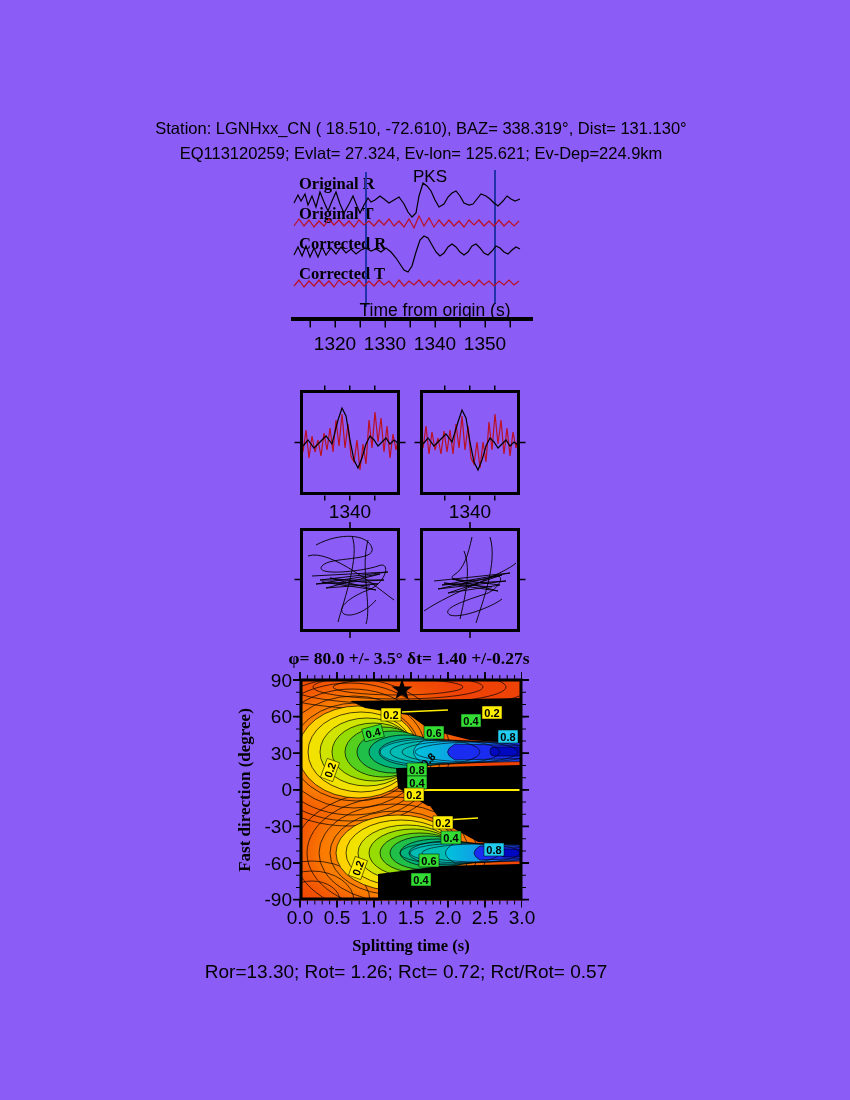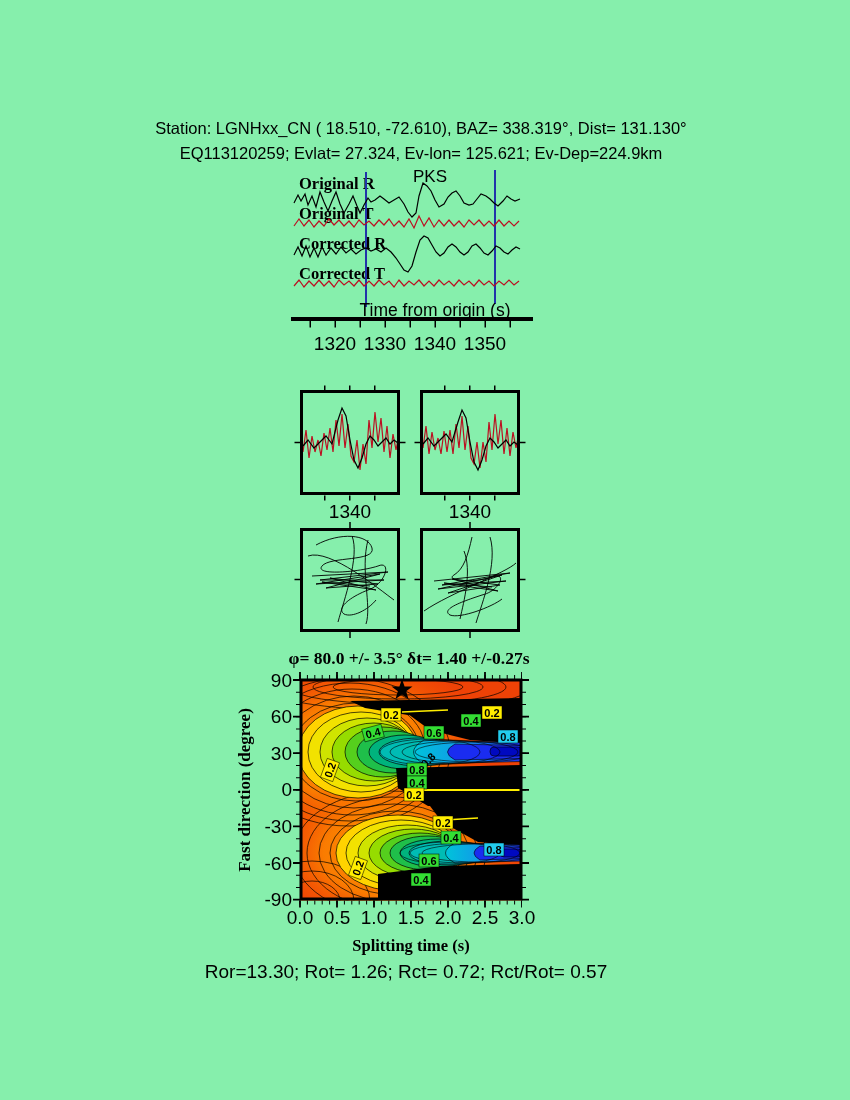--- a/index.html
+++ b/index.html
@@ -1,16 +1,16 @@
 <!DOCTYPE html>
 <html><head>
 <meta charset="utf-8">
 <style>
   html,body{margin:0;padding:0;background:#fff;}
-  .page{position:relative;width:850px;height:1100px;background:#86efac;overflow:hidden;
+  .page{position:relative;width:850px;height:1100px;background:#8b5cf6;overflow:hidden;
         font-family:"Liberation Sans",sans-serif;}
   svg{position:absolute;left:0;top:0;}
   text{fill:#000;}
   .sans{font-family:"Liberation Sans",sans-serif;}
   .serifb{font-family:"Liberation Serif",serif;font-weight:bold;}
   .tick{font-family:"Liberation Sans",sans-serif;font-size:19px;}
   .lvl{font-family:"Liberation Sans",sans-serif;font-size:11px;font-weight:bold;}
 </style>
 </head>
 <body>

